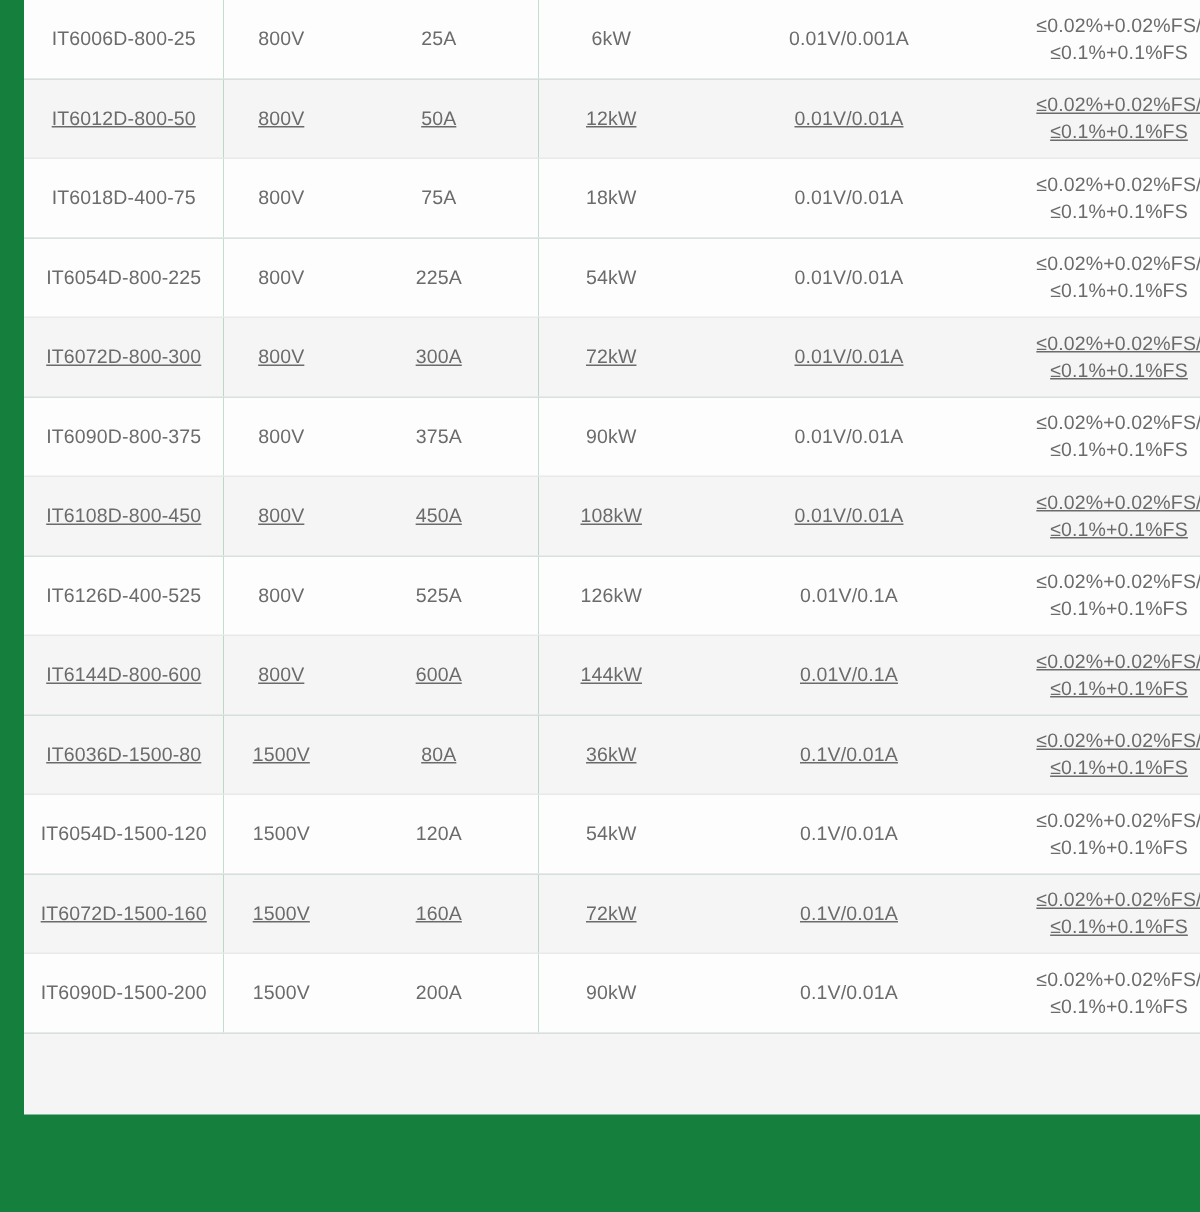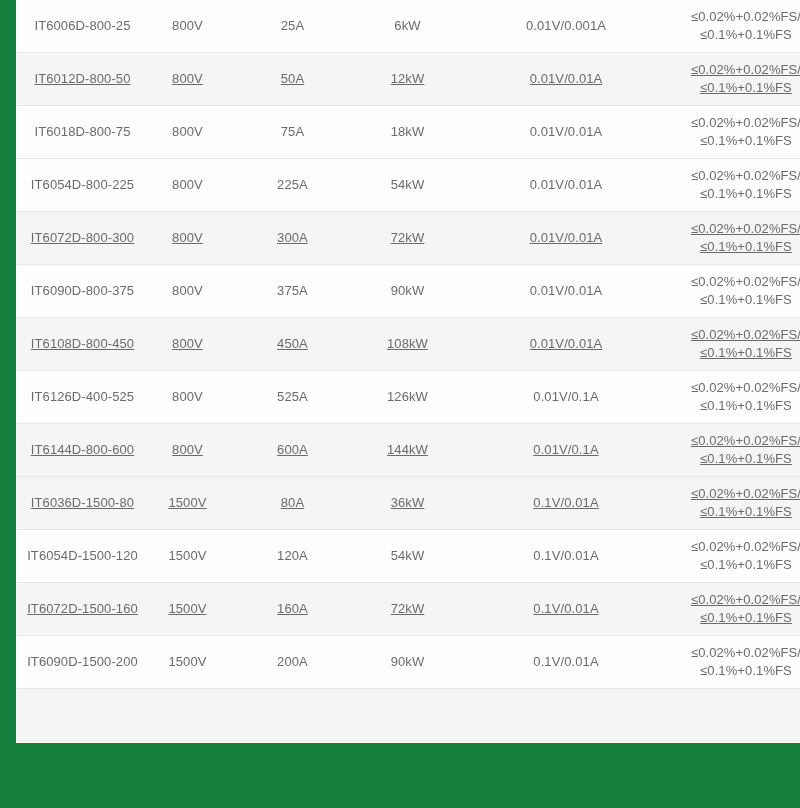--- a/index.html
+++ b/index.html
@@ -69,21 +69,21 @@
       <tr class="alt">
         <td class="c-model">IT6012D-800-50</td>
         <td>800V</td>
         <td>50A</td>
         <td>12kW</td>
         <td>0.01V/0.01A</td>
         <td><span>≤0.02%+0.02%FS/</span><br><span>≤0.1%+0.1%FS</span></td>
       </tr>
 
       <tr>
-        <td class="c-model">IT6018D-800-75</td>
+        <td class="c-model">IT6018D-400-75</td>
         <td>800V</td>
         <td>75A</td>
         <td>18kW</td>
         <td>0.01V/0.01A</td>
         <td><span>≤0.02%+0.02%FS/</span><br><span>≤0.1%+0.1%FS</span></td>
       </tr>
 
 
       <tr>
         <td class="c-model">IT6054D-800-225</td>

